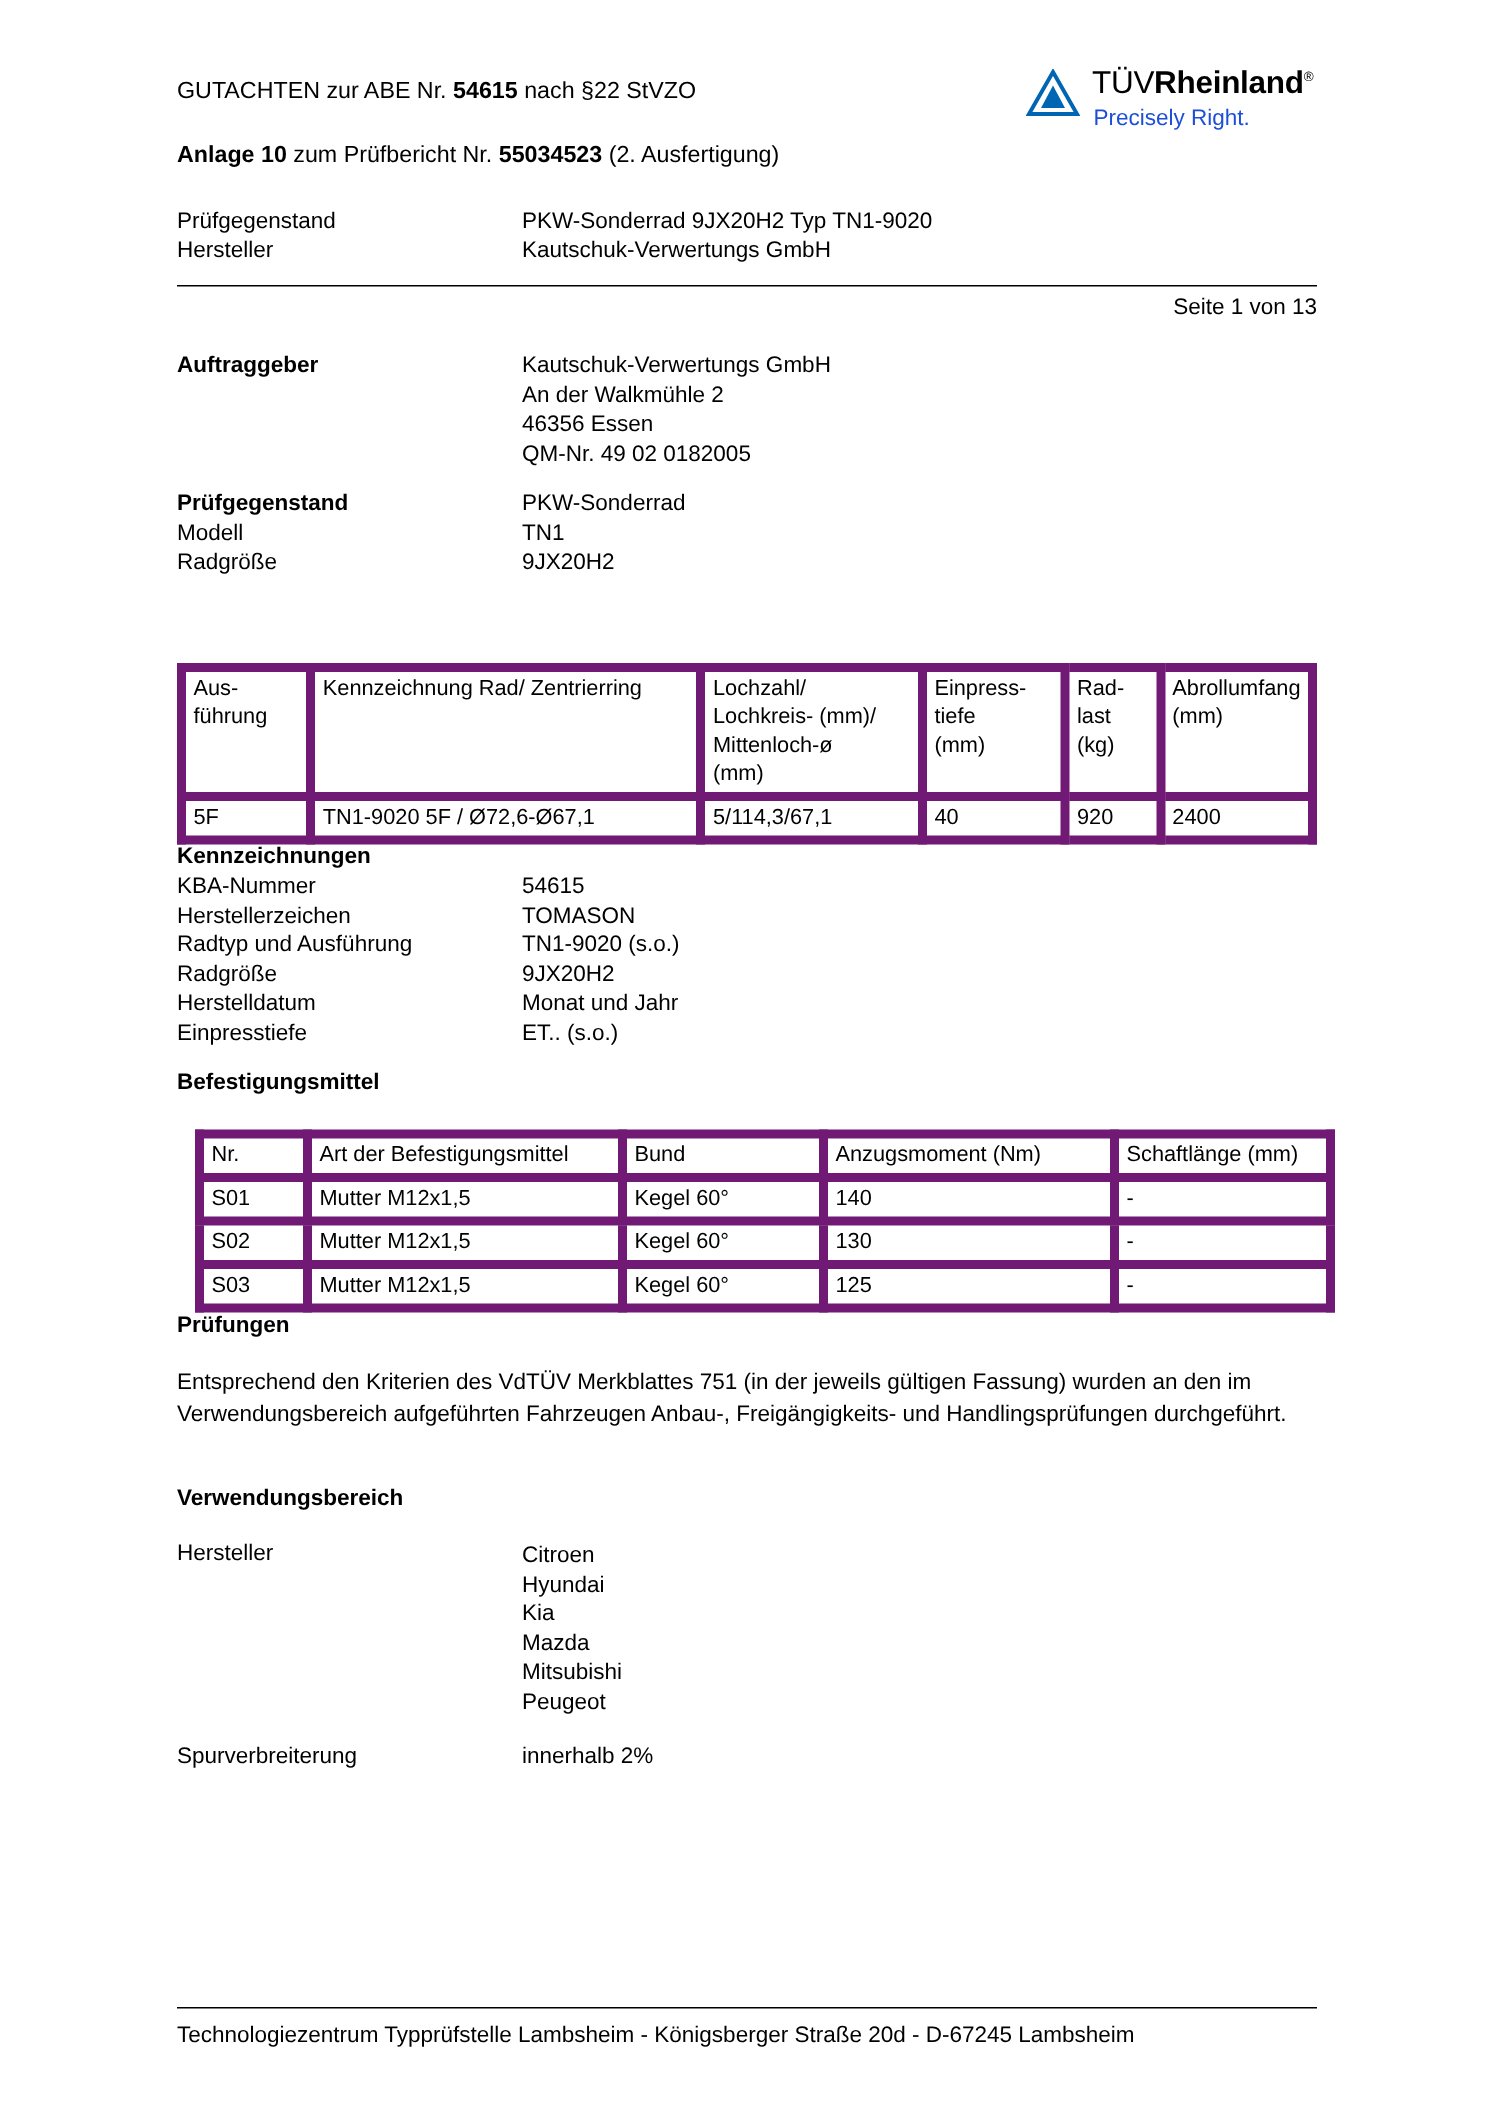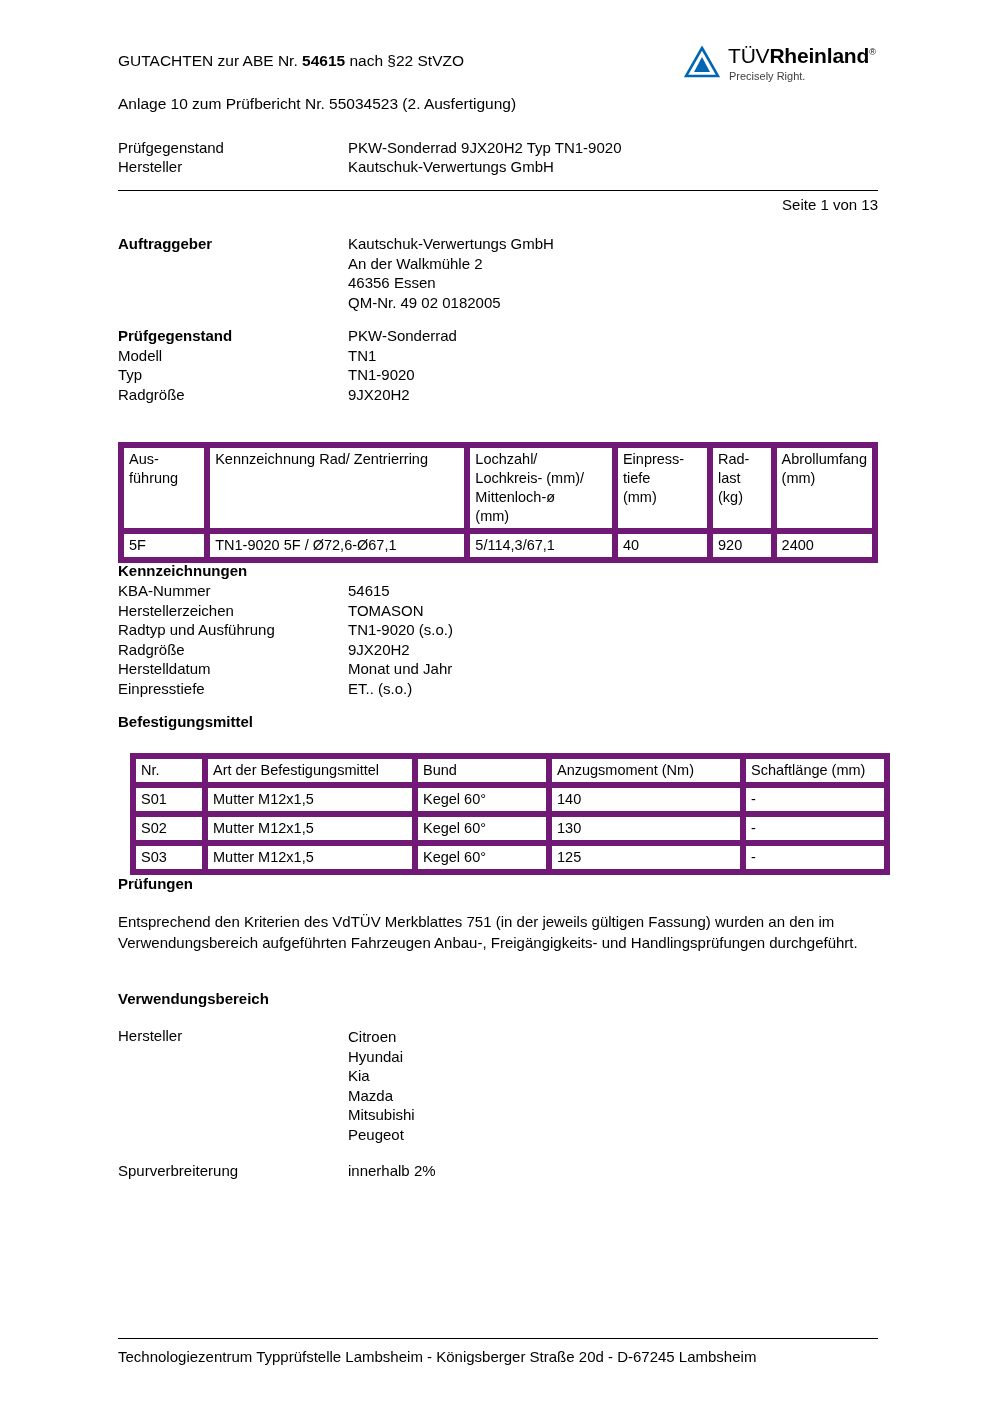--- a/index.html
+++ b/index.html
@@ -34,21 +34,21 @@
     left: 0; top: 52px;
     font-size: 15.5px;
   }
   .hdr-line1 b { font-weight: bold; }
 
   .hdr-line2 {
     position: absolute;
     left: 0; top: 95px;
     font-size: 15.5px;
   }
-  .hdr-line2 b { font-weight: normal; }
+  .hdr-line2 b { font-weight: bold; }
 
   .logo {
     position: absolute;
     left: 566px;
     top: 44px;
     width: 200px;
     height: 52px;
   }
   .logo-mark {
     position: absolute;
@@ -61,22 +61,22 @@
     font-size: 21px;
     letter-spacing: -0.2px;
     white-space: nowrap;
   }
   .logo-text .thin { font-weight: normal; }
   .logo-text .bold { font-weight: bold; }
   .logo-text sup { font-size: 9px; vertical-align: super; }
   .logo-sub {
     position: absolute;
     left: 45px; top: 26px;
-    font-size: 11px;
-    color: #404040;
+    font-size: 15px;
+    color: #1d4ed8;
     white-space: nowrap;
   }
 
   
   .intro {
     position: absolute;
     left: 0; top: 138px;
     font-size: 15px;
   }
   .intro .row { display: flex; line-height: 19px; }
@@ -211,24 +211,20 @@
     </div>
 
     <div class="section blk-pruefgegenstand">
       <div class="row2">
         <div class="lbl b">Prüfgegenstand</div>
         <div>PKW-Sonderrad</div>
       </div>
       <div class="row2">
         <div class="lbl">Modell</div>
         <div>TN1</div>
-      </div>
-      <div class="row2">
-        <div class="lbl">Typ</div>
-        <div>TN1-9020</div>
       </div>
       <div class="row2">
         <div class="lbl">Radgröße</div>
         <div>9JX20H2</div>
       </div>
     </div>
 
     <table class="main-tbl tbl-wheel">
       <tbody>
           <tr>

